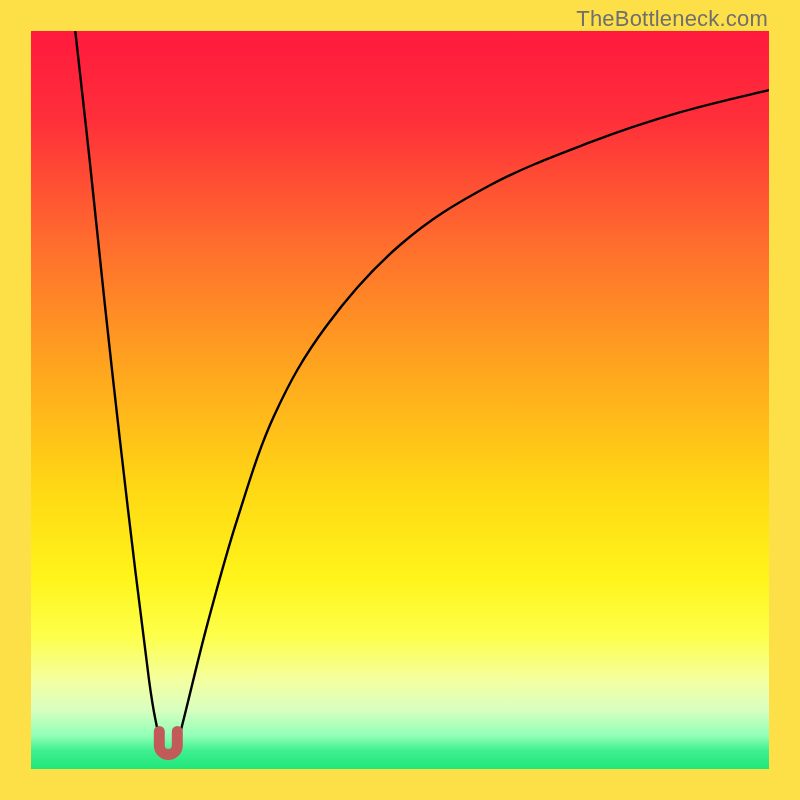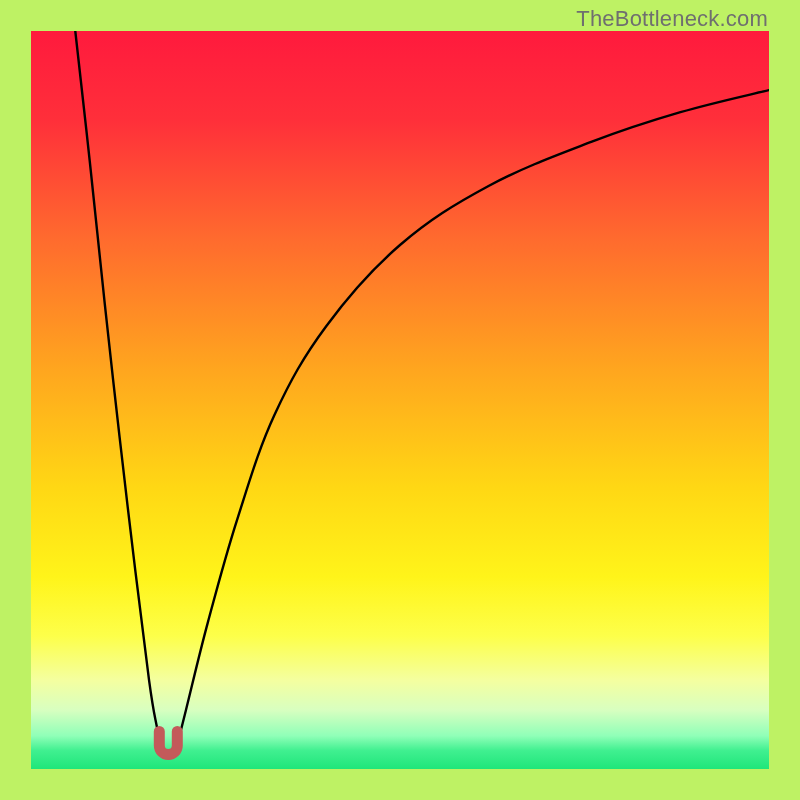--- a/index.html
+++ b/index.html
@@ -10,21 +10,21 @@
     overflow: hidden;
     background: #000;
     font-family: Arial, Helvetica, sans-serif;
   }
   .frame {
     position: absolute;
     left: 0;
     top: 0;
     width: 800px;
     height: 800px;
-    background: #bef264;
+    background: #fde047;
   }
   .plot-area {
     position: absolute;
     left: 31px;
     top: 31px;
     width: 738px;
     height: 738px;
     overflow: hidden;
   }
   .gradient-fill {

